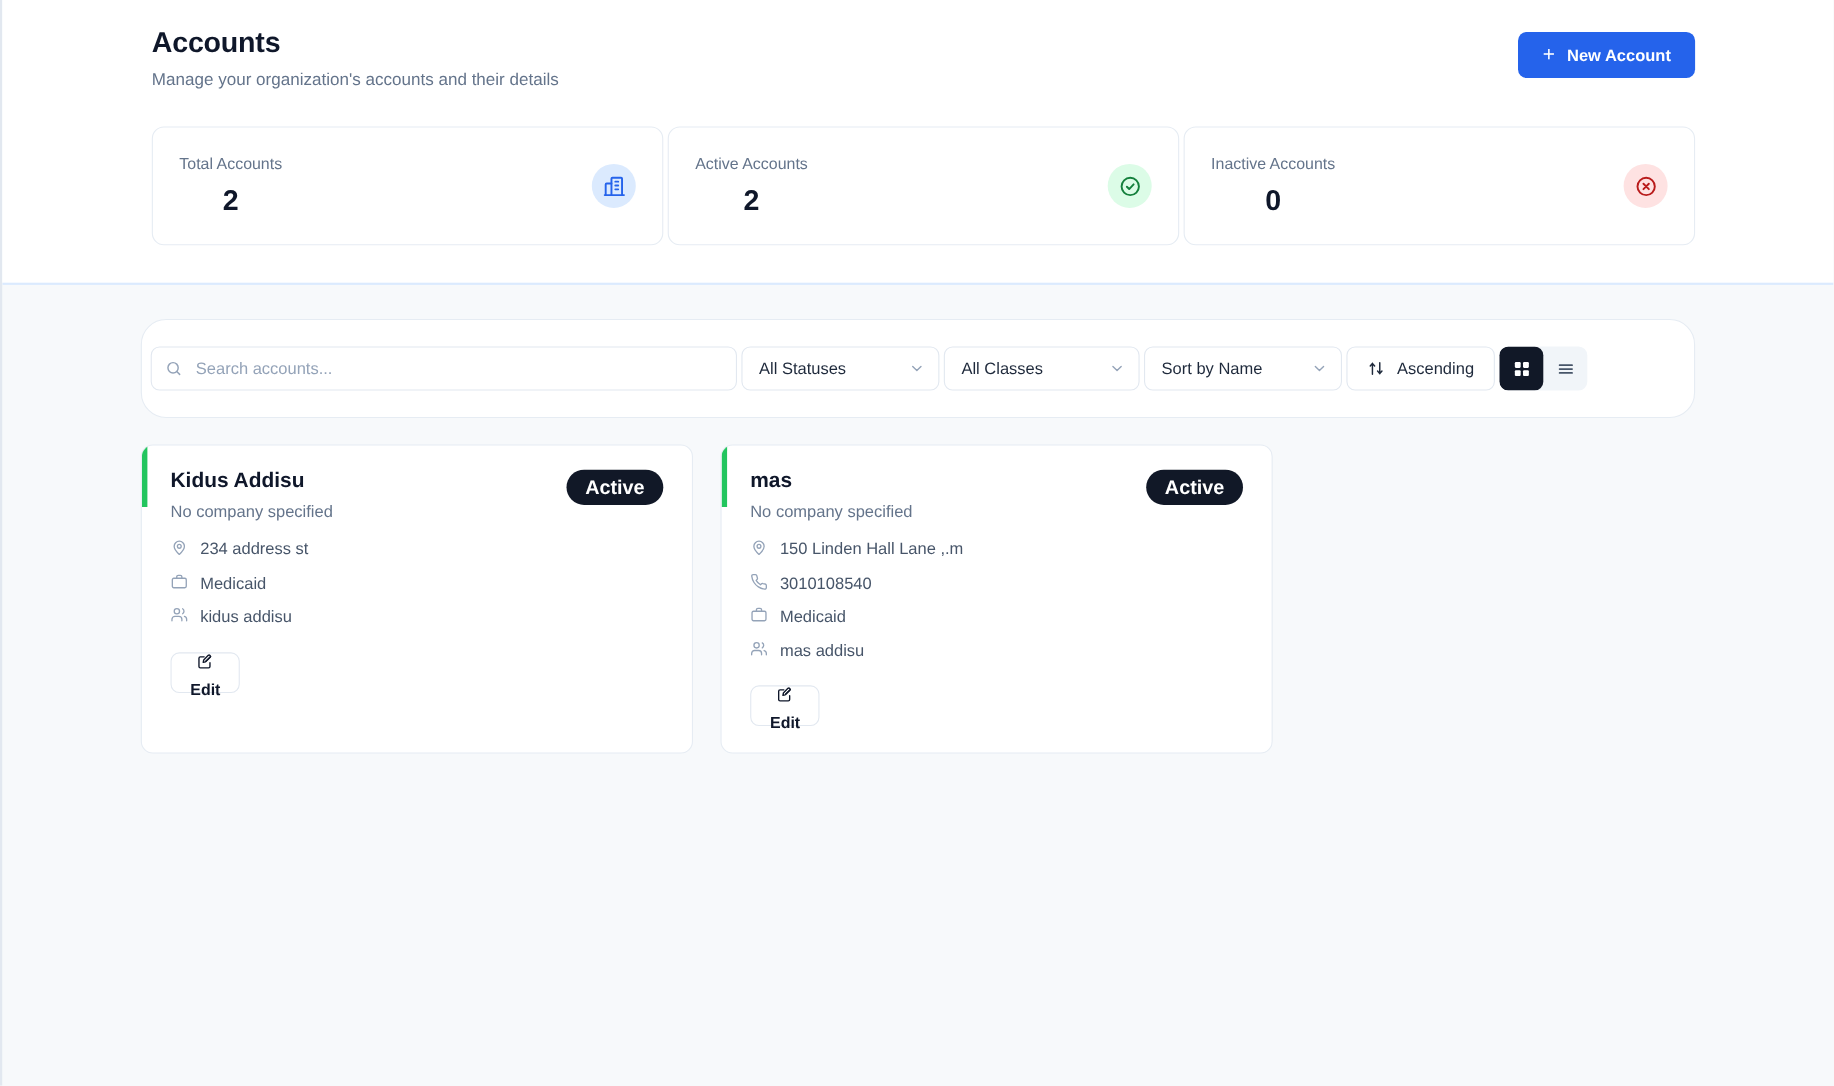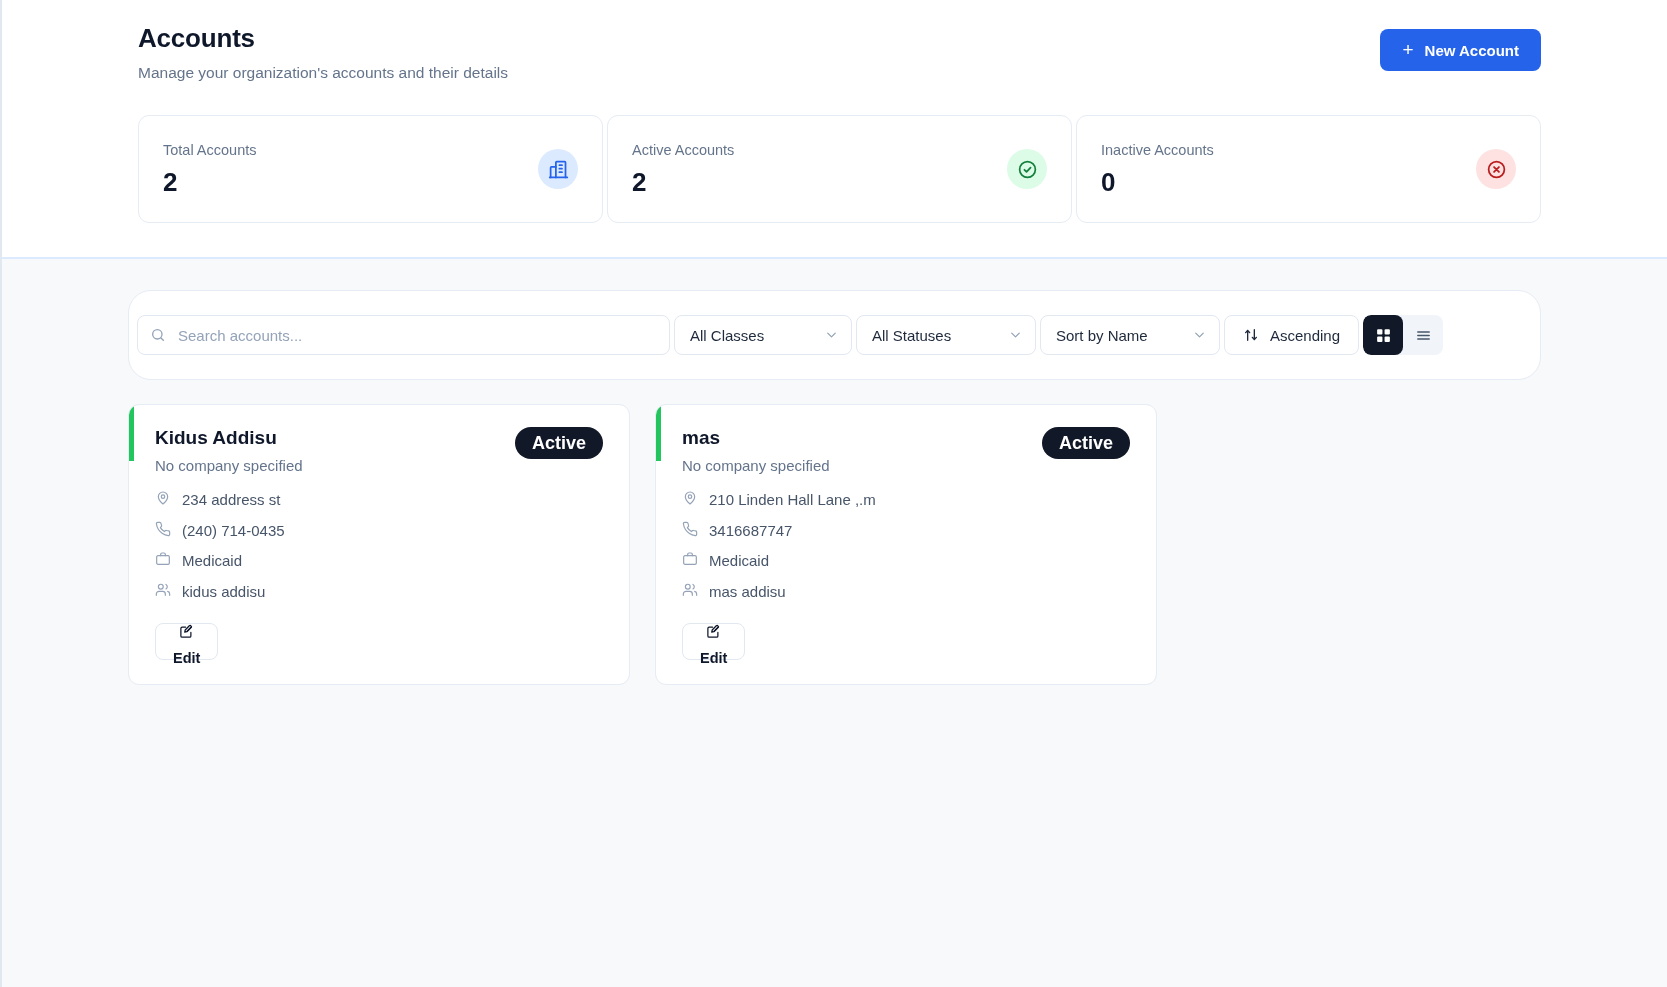--- a/index.html
+++ b/index.html
@@ -78,20 +78,21 @@
     display: inline-block;
     margin-top: -2px;
   }
 
   
   .stats-row {
     display: flex;
     gap: 4px;
     padding: 0 126px;
     margin-top: 32px;
+    text-align: center;
   }
 
   .stat-card {
     flex: 1 1 0;
     background: #ffffff;
     border: 1px solid #e6ecf3;
     border-radius: 11px;
     height: 108px;
     padding: 20px 24px;
     display: flex;
@@ -398,31 +399,31 @@
       <div class="search-wrap">
         <span class="search-icon-pos">
           <svg width="16" height="16" viewBox="0 0 24 24" fill="none" stroke="currentColor" stroke-width="2" stroke-linecap="round" stroke-linejoin="round">
             <circle cx="11" cy="11" r="7"></circle>
             <path d="M20 20l-3.6-3.6"></path>
           </svg>
         </span>
         <input class="search-input" type="text" placeholder="Search accounts..." style="">
       </div>
 
-      <div class="select-box sel-classes">
-        <span>All Classes</span>
+      <div class="select-box sel-status">
+        <span>All Statuses</span>
         <span class="chev">
           <svg width="15" height="15" viewBox="0 0 24 24" fill="none" stroke="currentColor" stroke-width="2" stroke-linecap="round" stroke-linejoin="round">
             <path d="M6 9l6 6 6-6"></path>
           </svg>
         </span>
       </div>
 
-      <div class="select-box sel-status">
-        <span>All Statuses</span>
+      <div class="select-box sel-classes">
+        <span>All Classes</span>
         <span class="chev">
           <svg width="15" height="15" viewBox="0 0 24 24" fill="none" stroke="currentColor" stroke-width="2" stroke-linecap="round" stroke-linejoin="round">
             <path d="M6 9l6 6 6-6"></path>
           </svg>
         </span>
       </div>
 
       <div class="select-box sel-sort">
         <span>Sort by Name</span>
         <span class="chev">
@@ -481,28 +482,20 @@
               <svg width="16" height="16" viewBox="0 0 24 24" fill="none" stroke="currentColor" stroke-width="1.8" stroke-linecap="round" stroke-linejoin="round">
                 <path d="M12 21s7-6.1 7-11a7 7 0 1 0-14 0c0 4.9 7 11 7 11z"></path>
                 <circle cx="12" cy="10" r="2.6"></circle>
               </svg>
             </span>
             <span>234 address st</span>
           </div>
           <div class="detail-row">
             <span class="d-icon">
               <svg width="16" height="16" viewBox="0 0 24 24" fill="none" stroke="currentColor" stroke-width="1.8" stroke-linecap="round" stroke-linejoin="round">
-                <path d="M22 16.9v3a2 2 0 0 1-2.2 2 19.8 19.8 0 0 1-8.6-3.1 19.5 19.5 0 0 1-6-6A19.8 19.8 0 0 1 2.1 4.2 2 2 0 0 1 4.1 2h3a2 2 0 0 1 2 1.7c.1 1 .4 1.9.7 2.8a2 2 0 0 1-.5 2.1L8.1 9.9a16 16 0 0 0 6 6l1.3-1.3a2 2 0 0 1 2.1-.4c.9.3 1.8.6 2.8.7a2 2 0 0 1 1.7 2z"></path>
-              </svg>
-            </span>
-            <span>(240) 714-0435</span>
-          </div>
-          <div class="detail-row">
-            <span class="d-icon">
-              <svg width="16" height="16" viewBox="0 0 24 24" fill="none" stroke="currentColor" stroke-width="1.8" stroke-linecap="round" stroke-linejoin="round">
                 <rect x="2.5" y="7" width="19" height="13" rx="2"></rect>
                 <path d="M8.5 7V5a2 2 0 0 1 2-2h3a2 2 0 0 1 2 2v2"></path>
               </svg>
             </span>
             <span>Medicaid</span>
           </div>
           <div class="detail-row">
             <span class="d-icon">
               <svg width="16" height="16" viewBox="0 0 24 24" fill="none" stroke="currentColor" stroke-width="1.8" stroke-linecap="round" stroke-linejoin="round">
                 <path d="M15.5 20v-2a4 4 0 0 0-4-4H6a4 4 0 0 0-4 4v2"></path>
@@ -536,29 +529,29 @@
           <div class="status-badge">Active</div>
         </div>
         <div class="detail-list">
           <div class="detail-row">
             <span class="d-icon">
               <svg width="16" height="16" viewBox="0 0 24 24" fill="none" stroke="currentColor" stroke-width="1.8" stroke-linecap="round" stroke-linejoin="round">
                 <path d="M12 21s7-6.1 7-11a7 7 0 1 0-14 0c0 4.9 7 11 7 11z"></path>
                 <circle cx="12" cy="10" r="2.6"></circle>
               </svg>
             </span>
-            <span>210 Linden Hall Lane ,.m</span>
+            <span>150 Linden Hall Lane ,.m</span>
           </div>
           <div class="detail-row">
             <span class="d-icon">
               <svg width="16" height="16" viewBox="0 0 24 24" fill="none" stroke="currentColor" stroke-width="1.8" stroke-linecap="round" stroke-linejoin="round">
                 <path d="M22 16.9v3a2 2 0 0 1-2.2 2 19.8 19.8 0 0 1-8.6-3.1 19.5 19.5 0 0 1-6-6A19.8 19.8 0 0 1 2.1 4.2 2 2 0 0 1 4.1 2h3a2 2 0 0 1 2 1.7c.1 1 .4 1.9.7 2.8a2 2 0 0 1-.5 2.1L8.1 9.9a16 16 0 0 0 6 6l1.3-1.3a2 2 0 0 1 2.1-.4c.9.3 1.8.6 2.8.7a2 2 0 0 1 1.7 2z"></path>
               </svg>
             </span>
-            <span>3416687747</span>
+            <span>3010108540</span>
           </div>
           <div class="detail-row">
             <span class="d-icon">
               <svg width="16" height="16" viewBox="0 0 24 24" fill="none" stroke="currentColor" stroke-width="1.8" stroke-linecap="round" stroke-linejoin="round">
                 <rect x="2.5" y="7" width="19" height="13" rx="2"></rect>
                 <path d="M8.5 7V5a2 2 0 0 1 2-2h3a2 2 0 0 1 2 2v2"></path>
               </svg>
             </span>
             <span>Medicaid</span>
           </div>

